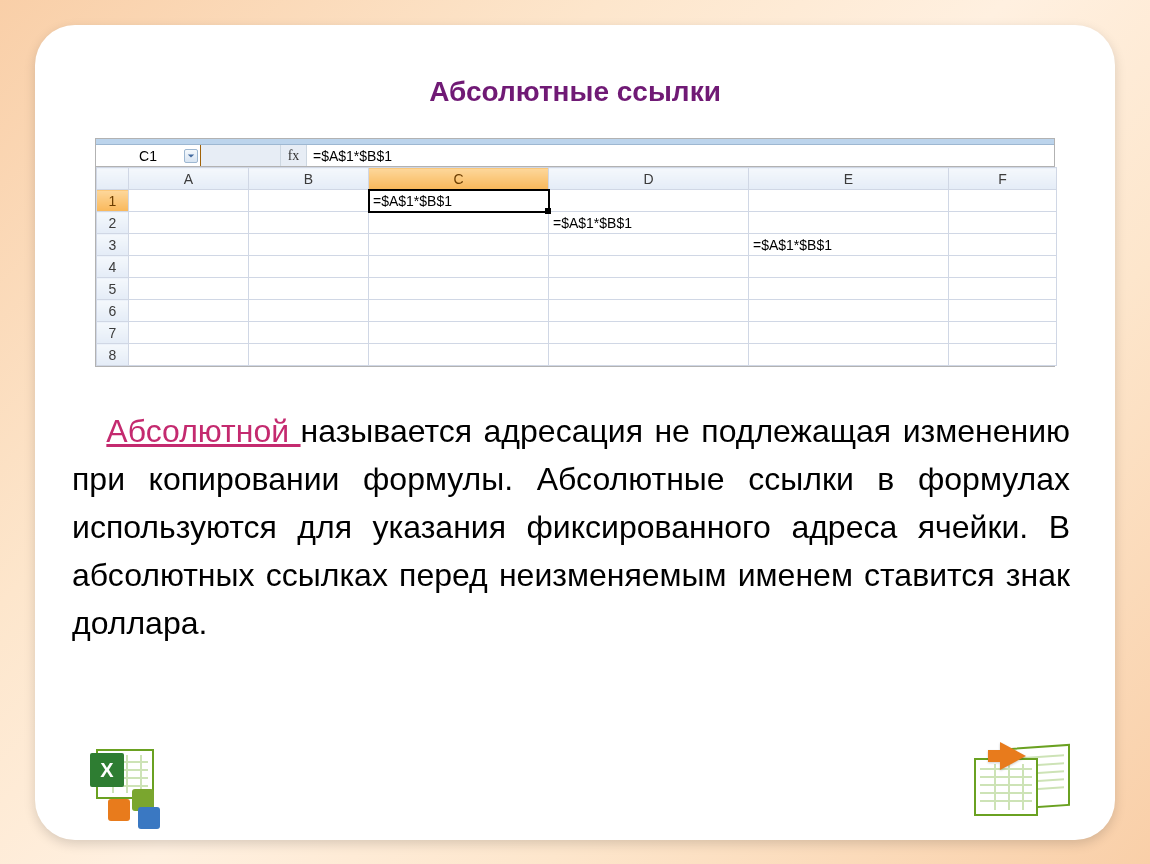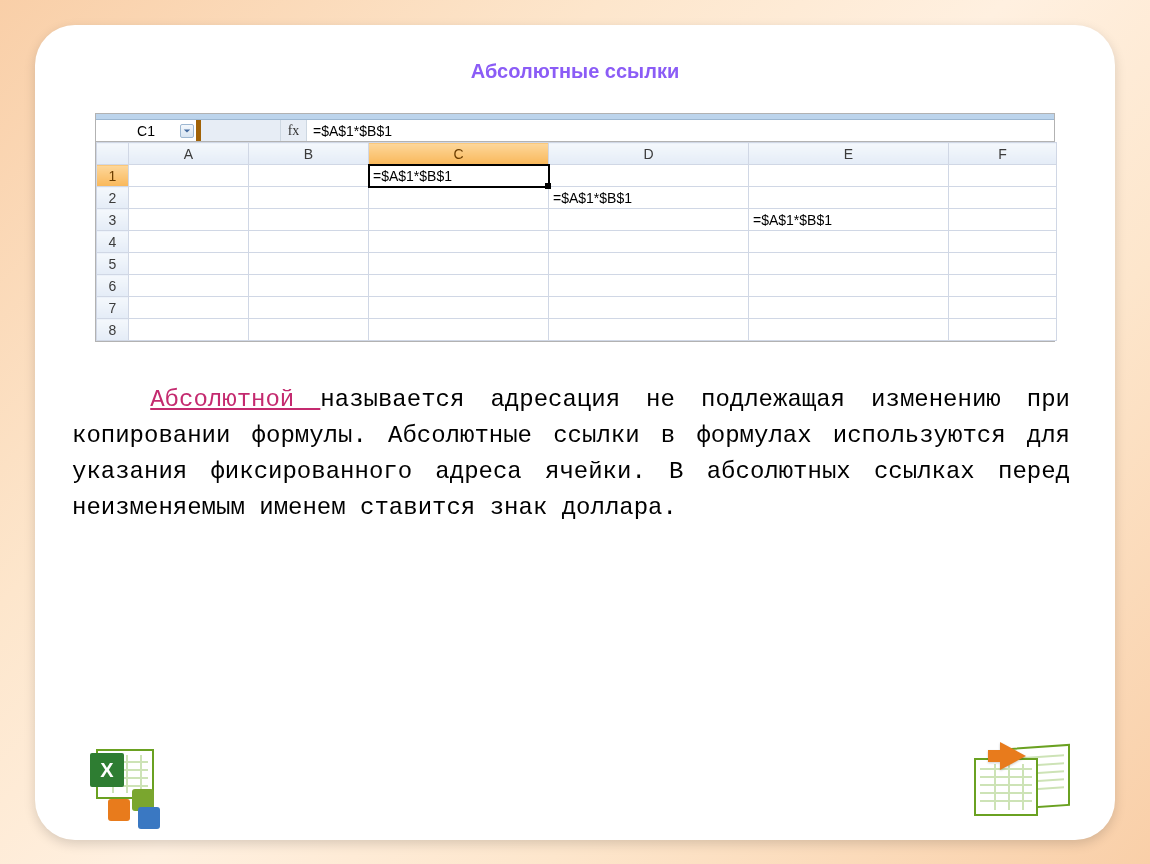--- a/index.html
+++ b/index.html
@@ -17,24 +17,24 @@
     top: 25px;
     width: 1080px;
     height: 815px;
     background: #ffffff;
     border-radius: 40px;
     box-shadow: 0 4px 12px rgba(0,0,0,0.15);
     padding: 30px 25px 20px 25px;
   }
   .title {
     text-align: center;
-    color: #8b5cf6;
+    color: #701a75;
     font-weight: bold;
-    font-size: 20px;
-    margin: 5px 0 30px 0;
+    font-size: 28px;
+    margin: 21px 0 30px 0;
   }
   .excel-frame {
     margin: 0 auto;
     width: 960px;
     border: 1px solid #b2b2b2;
     background: #fff;
     font-family: Arial, sans-serif;
     font-size: 14px;
     color: #000;
   }
@@ -42,21 +42,21 @@
   .formula-bar {
     display: flex;
     align-items: stretch;
     height: 22px;
     border-bottom: 1px solid #b2b2b2;
     background: #e7edf5;
   }
   .name-box {
     width: 105px;
     background: #fff;
-    border-right: 5px solid #a16207;
+    border-right: 1px solid #a16207;
     display: flex;
     align-items: center;
     justify-content: center;
     position: relative;
     font-family: Arial, sans-serif;
   }
   .name-box .dd {
     position: absolute;
     right: 2px;
     top: 4px;
@@ -128,25 +128,25 @@
   }
   td.sel::after {
     content: "";
     position: absolute;
     right: -3px; bottom: -3px;
     width: 6px; height: 6px;
     background: #000;
   }
   .para {
     margin: 40px 20px 0 12px;
-    font-size: 24px;
+    font-size: 32px;
     line-height: 1.5;
     color: #000;
     text-align: justify;
-    font-family: Liberation Mono, monospace;
+    font-family: Liberation Sans, sans-serif;
   }
   .para .keyword {
     color: #c42a6f;
     text-decoration: underline;
   }
 
   
   .icon-excel-a {
     position: absolute;
     left: 55px;

